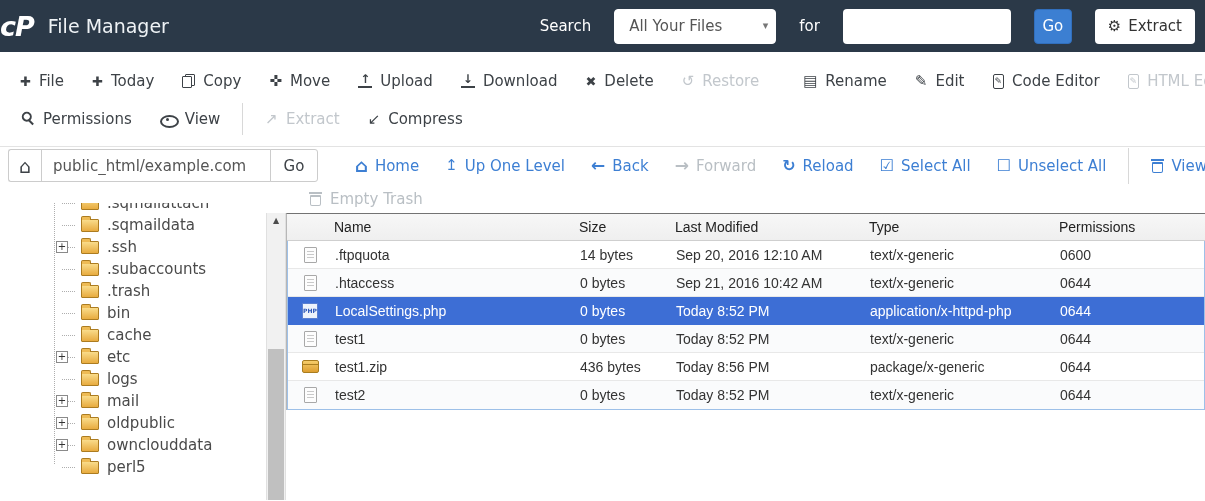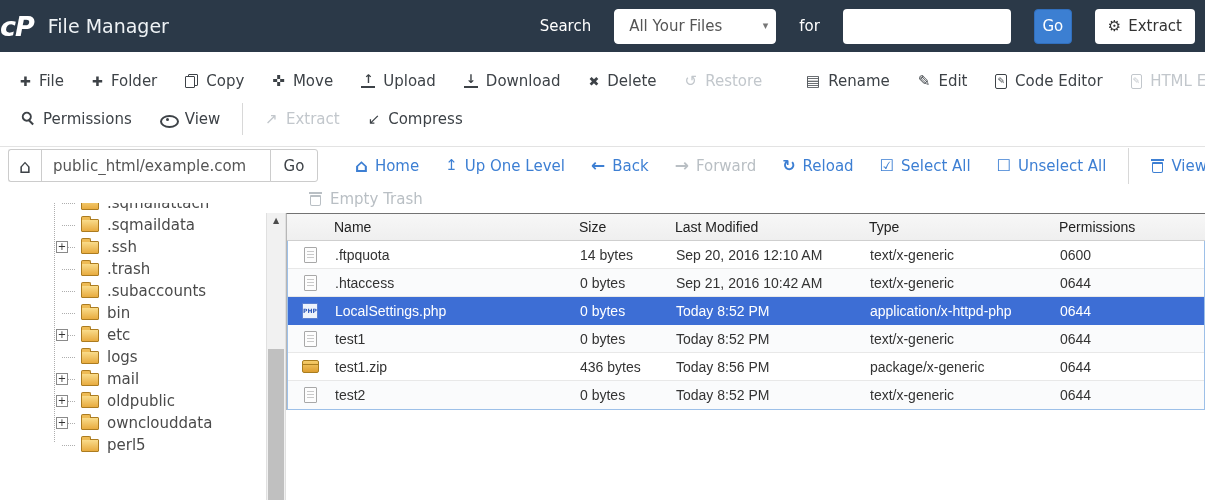--- a/index.html
+++ b/index.html
@@ -172,21 +172,21 @@
 </div>
 
 <div class="toolbar">
   <div class="tb-row tb-row-1" id="tb-row-1">
       <span class="tb-btn">
         <span class="ico icon-plus">✚</span>
         <span>File</span>
       </span>
       <span class="tb-btn">
         <span class="ico icon-plus">✚</span>
-        <span>Folder</span>
+        <span>Today</span>
       </span>
       <span class="tb-btn">
         <span class="ico icon-copy glyph-copy"></span>
         <span>Copy</span>
       </span>
       <span class="tb-btn">
         <span class="ico icon-move">✜</span>
         <span>Move</span>
       </span>
       <span class="tb-btn">
@@ -300,29 +300,33 @@
             <span class="folder-ico"></span>
             <span>.sqmaildata</span>
           </li>
           <li class="tree-item">
             <span class="plus-box">+</span>
             <span class="folder-ico"></span>
             <span>.ssh</span>
           </li>
           <li class="tree-item">
             <span class="folder-ico"></span>
+            <span>.subaccounts</span>
+          </li>
+          <li class="tree-item">
+            <span class="folder-ico"></span>
             <span>.trash</span>
           </li>
           <li class="tree-item">
             <span class="folder-ico"></span>
-            <span>.subaccounts</span>
-          </li>
-          <li class="tree-item">
-            <span class="folder-ico"></span>
             <span>bin</span>
+          </li>
+          <li class="tree-item">
+            <span class="folder-ico"></span>
+            <span>cache</span>
           </li>
           <li class="tree-item">
             <span class="plus-box">+</span>
             <span class="folder-ico"></span>
             <span>etc</span>
           </li>
           <li class="tree-item">
             <span class="folder-ico"></span>
             <span>logs</span>
           </li>

